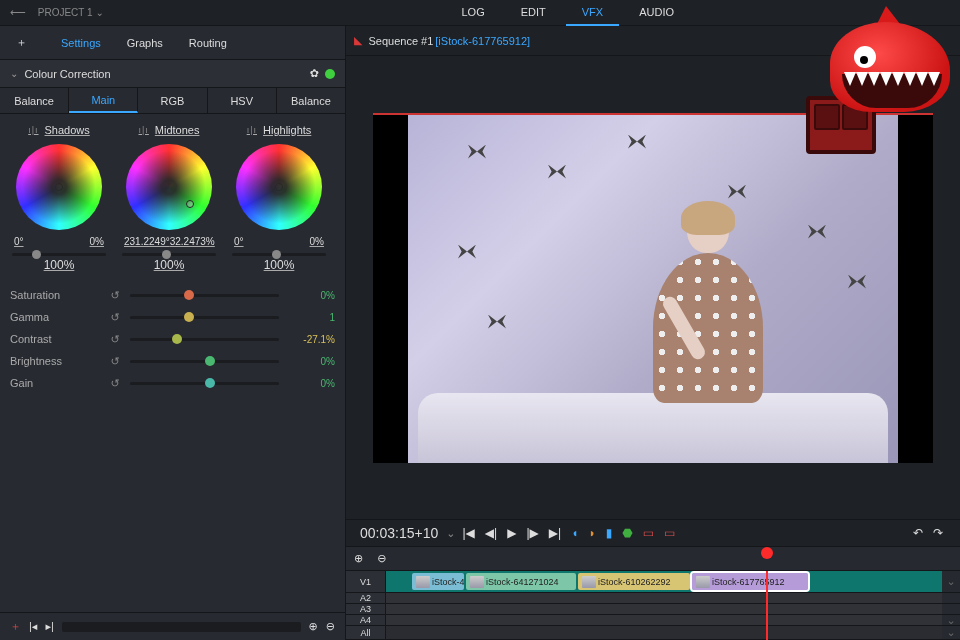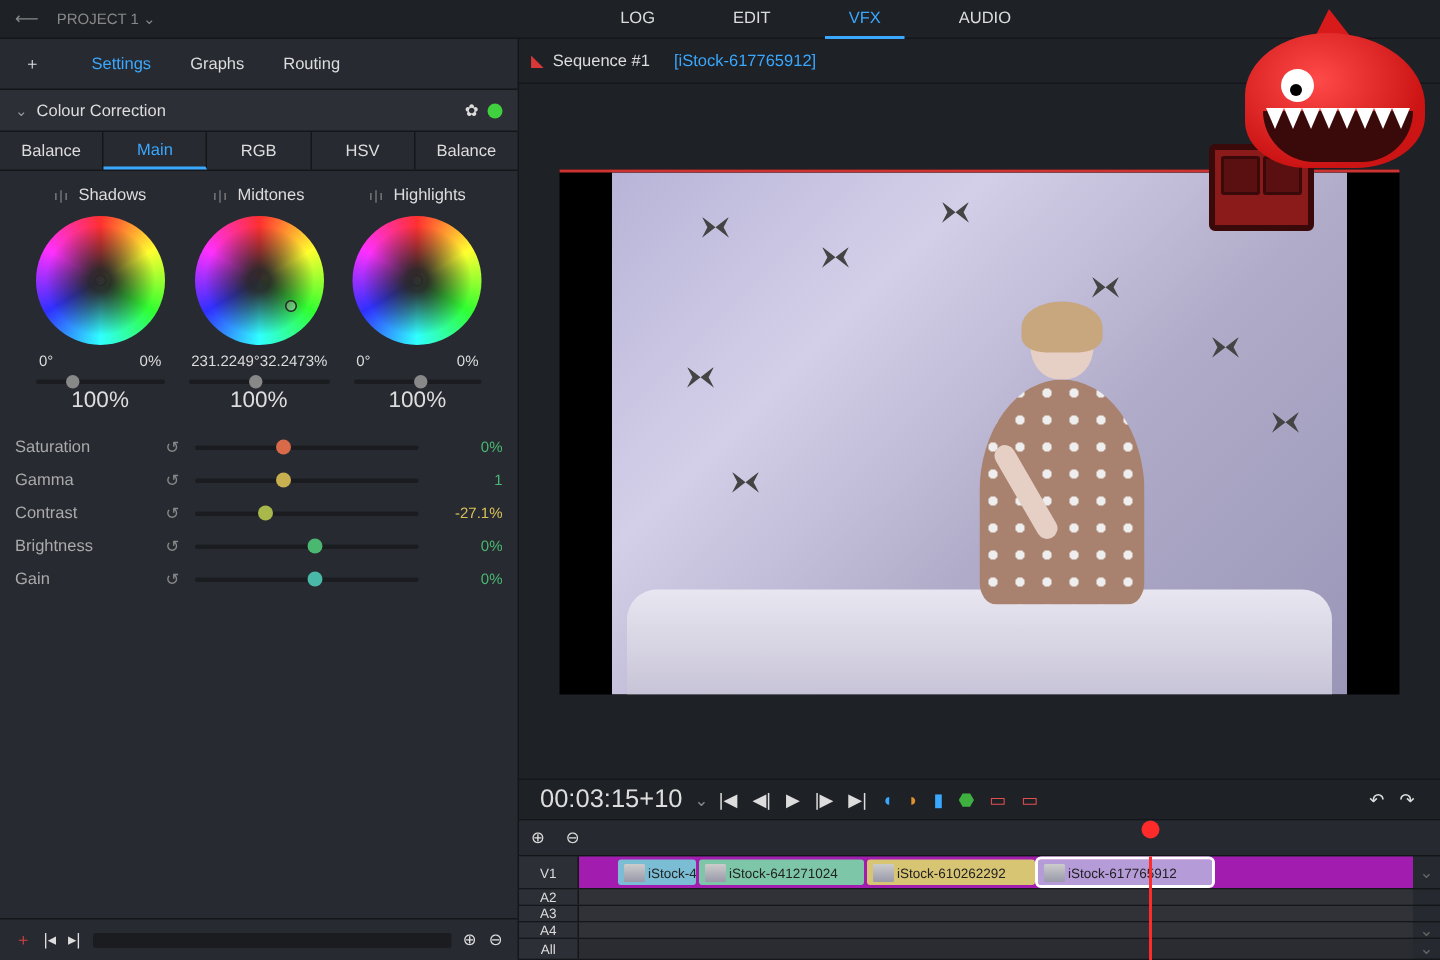--- a/index.html
+++ b/index.html
@@ -3,21 +3,21 @@
 <meta charset="utf-8">
 <style>
   * { box-sizing: border-box; margin: 0; padding: 0; }
   body { width: 960px; height: 640px; background: #1e2126; font-family: Arial, sans-serif; font-size: 11px; color: #aaa; overflow: hidden; position: relative; }
 
   
   .topbar { height: 26px; background: #1e2126; display: flex; align-items: center; padding: 0 10px; border-bottom: 1px solid #14161a; }
   .topbar .back-icon { color: #888; margin-right: 12px; }
   .topbar .project { color: #888; font-size: 10px; margin-right: 26px; }
   .topbar .spacer { flex: 1; }
-  .topbar .mode-tabs { display: flex; gap: 20px; margin-right: 260px; }
+  .topbar .mode-tabs { display: flex; gap: 4px; margin-right: 260px; }
   .mode-tab { padding: 6px 16px; font-size: 11px; color: #ddd; cursor: pointer; }
   .mode-tab.active { color: #3aa8ff; border-bottom: 2px solid #3aa8ff; }
 
   
   .workspace { display: flex; height: 614px; }
 
   
   .left-panel { width: 346px; background: #272a31; border-right: 1px solid #14161a; display: flex; flex-direction: column; }
   .panel-tabs { height: 34px; display: flex; align-items: center; padding: 0 16px; gap: 6px; border-bottom: 1px solid #14161a; }
   .panel-tabs .plus { color: #ddd; margin-right: 18px; }
@@ -27,35 +27,35 @@
   .section-hdr .chev { color: #999; margin-right: 6px; font-size: 10px; }
   .section-hdr .title { color: #ddd; flex: 1; }
   .section-hdr .gear { color: #ddd; margin-right: 6px; cursor: pointer; }
   .section-hdr .led { width: 10px; height: 10px; background: #3fcf3f; border-radius: 50%; }
 
   .sub-tabs { display: flex; height: 26px; align-items: stretch; border-bottom: 1px solid #14161a; }
   .sub-tab { flex: 1; display: flex; align-items: center; justify-content: center; color: #ddd; font-size: 11px; cursor: pointer; border-right:1px solid #14161a;}
   .sub-tab:last-child{border-right:none;}
   .sub-tab.active { color: #3aa8ff; border-bottom: 2px solid #3aa8ff; }
 
-  .wheels-row { display: flex; justify-content: space-between; padding: 6px 16px 0; }
+  .wheels-row { display: flex; justify-content: flex-start; padding: 6px 4px 0; text-decoration: underline; }
   .wheel-col { width: 110px; text-align: center; }
   .wheel-col .hdr { display: flex; align-items: center; justify-content: center; gap: 6px; color: #ddd; padding: 4px 0; font-size: 11px; }
   .wheel-col .hdr .bars { color: #888; font-size: 9px; letter-spacing: 1px; }
   .wheel { width: 86px; height: 86px; border-radius: 50%; margin: 4px auto;
     background: conic-gradient(#ff3030,#ffff30,#30ff30,#30ffff,#3030ff,#ff30ff,#ff3030);
     position: relative; }
   .wheel::after { content:''; position:absolute; inset:0; border-radius:50%;
     background: radial-gradient(circle at center, rgba(40,40,40,0.95) 0 12%, rgba(0,0,0,0) 60%); }
   .wheel-dot { position:absolute; width:8px; height:8px; border:1px solid #222; border-radius:50%; background:rgba(255,255,255,0.4);}
   .wheel-readout { display:flex; justify-content:space-between; color:#ddd; font-size:10px; padding: 2px 10px; }
   .wheel-amt { padding: 4px 8px 8px; }
   .wheel-amt .track { height:3px; background:#1a1c20; border-radius:2px; position:relative; margin-bottom:2px;}
   .wheel-amt .knob { position:absolute; top:-3px; width:9px; height:9px; border-radius:50%; background:#888; }
-  .wheel-amt .val { text-align:center; color:#ddd; font-size:15px; }
+  .wheel-amt .val { text-align:center; color:#ddd; font-size:12px; }
 
   .sliders { padding: 4px 10px; }
   .slider-row { display:flex; align-items:center; height:22px; gap:8px; }
   .slider-row .lbl { width: 90px; color:#aaa; }
   .slider-row .reset { width: 14px; text-align:center; color:#888; cursor:pointer; }
   .slider-row .track { flex:1; height:3px; background:#1a1c20; border-radius:2px; position:relative; }
   .slider-row .knob { position:absolute; top:-4px; width:10px; height:10px; border-radius:50%; }
   .slider-row .val { width: 48px; text-align:right; font-size:10px; }
 
   .left-panel .flex-spacer { flex: 1; }
@@ -63,54 +63,54 @@
   .keyframes-bar .title { color:#3aa8ff; font-size:11px; margin-bottom:6px; display:block;}
   .keyframes-bar .controls { display:flex; align-items:center; gap:8px; }
   .keyframes-bar .track { flex:1; height:10px; background:#1a1c20; border-radius:2px; }
   .kf-icn { color:#ddd; cursor:pointer; }
 
   
   .right-area { flex:1; display:flex; flex-direction:column; background:#1e2126; }
   .seq-bar { height:30px; display:flex; align-items:center; padding:0 8px; border-bottom:1px solid #14161a;}
   .seq-bar .bookmark { color:#d93838; margin-right:6px; }
   .seq-bar .seq-name { color:#ddd; font-size:11px; }
-  .seq-bar .seq-clip { color:#3aa8ff; margin-left:16px; font-size:11px;}
+  .seq-bar .seq-clip { color:#3aa8ff; margin-left:2px; font-size:11px;}
 
   .viewer-wrap { flex:1; background:#1e2126; display:flex; align-items:center; justify-content:center; padding:6px 12px;}
   .viewer { width: 560px; height: 350px; background:#000; border-top:2px solid #c33; position:relative; display:flex; align-items:center; justify-content:center; overflow:hidden;}
   .viewer .frame { width: 490px; height: 100%; background: linear-gradient(135deg,#b8b4d8 0%,#d4cfe8 30%,#b0abc8 60%,#9a96b8 100%); position:relative;}
   .girl { position:absolute; left:230px; top:90px; width:140px; height:260px;}
   .girl-head { width:42px;height:48px;background:#e6cfc4;border-radius:50% 50% 45% 45%;margin:0 auto;position:relative;}
   .girl-hair { position:absolute; top:-4px; left:-6px; right:-6px; height:34px; background:#c8a67e; border-radius:50% 50% 30% 30%;}
   .girl-body { width:110px;height:150px;margin:0 auto;background:#a8826e;border-radius:50% 50% 10% 10%;position:relative; background-image: radial-gradient(circle, #eee 3px, transparent 3px); background-size: 18px 18px;}
   .girl-arm { position:absolute; top:40px; left:24px; width:14px; height:70px; background:#e6cfc4; border-radius:8px; transform:rotate(-30deg);}
   .butterfly { position:absolute; width:18px;height:14px; background:#444; clip-path: polygon(50% 50%,0 0,20% 50%,0 100%,50% 50%,100% 100%,80% 50%,100% 0);}
   .sofa { position:absolute; bottom:0; left:10px; right:10px; height:70px; background:linear-gradient(#e8e6f0,#c8c4d8); border-radius:20px 20px 0 0;}
 
   .transport { height:28px; display:flex; align-items:center; padding:0 14px; gap:4px; border-top:1px solid #14161a; border-bottom:1px solid #14161a; background:#1e2126;}
-  .transport .tc { color:#ddd; font-size:17px; margin-right:4px;}
+  .transport .tc { color:#ddd; font-size:14px; margin-right:4px;}
   .transport .chev-dn { color:#888; margin-right:auto;}
   .tp-btn { color:#ddd; padding:0 3px; cursor:pointer; font-size:12px;}
   .tp-col-blue { color:#3aa8ff; }
   .tp-col-orange { color:#e09030; }
   .tp-col-green { color:#3fb03f; }
   .tp-marker { color:#e05050; }
   .transport .spacer2 { flex:1; }
 
   
   .timeline { background:#262a30; }
   .tl-ruler { height:24px; display:flex; align-items:center; padding:0 8px; border-bottom:1px solid #14161a; gap:14px;}
   .tl-ruler .zoom { color:#ddd; cursor:pointer;}
   .tl-ruler .ticks { flex:1; display:flex; justify-content:space-between; color:#aaa; font-size:10px; padding-left:26px; }
   .tl-tracks { position:relative; }
   .tl-playhead { position:absolute; top:0; bottom:0; width:2px; background:#ff2a2a; left: 420px; z-index:5;}
   .tl-playhead::before { content:''; position:absolute; top:-24px; left:-5px; width:12px; height:12px; background:#ff2a2a; border-radius:50%;}
   .tl-row { display:flex; align-items:stretch; border-bottom:1px solid #14161a; }
   .tl-lbl { width:40px; background:#2c2f36; color:#ddd; font-size:9px; display:flex; align-items:center; justify-content:center; border-right:1px solid #14161a;}
-  .tl-content { flex:1; position:relative; background:#a21caf; }
+  .tl-content { flex:1; position:relative; background:#0f766e; }
   .tl-row.video { height:22px; }
   .tl-row.audio { height:11px; }
   .tl-row.audio .tl-content { background:#303238;}
   .tl-row.all { height:14px; }
   .tl-row.all .tl-content { background:#2a2c32;}
   .tl-expand { width:18px; display:flex; align-items:center; justify-content:center; color:#666; cursor:pointer;}
   .clip { position:absolute; top:2px; bottom:2px; border-radius:2px; font-size:9px; color:#222; padding:2px 4px; overflow:hidden; white-space:nowrap; display:flex; align-items:center; gap:2px;}
   .clip .thumb { width:14px;height:12px;background:linear-gradient(#ccc,#99a);border-radius:1px;flex-shrink:0;}
   .clip.c1 { background:#7bbdd4; left:26px; width:52px;}
   .clip.c2 { background:#7dc7a8; left:80px; width:110px;}

